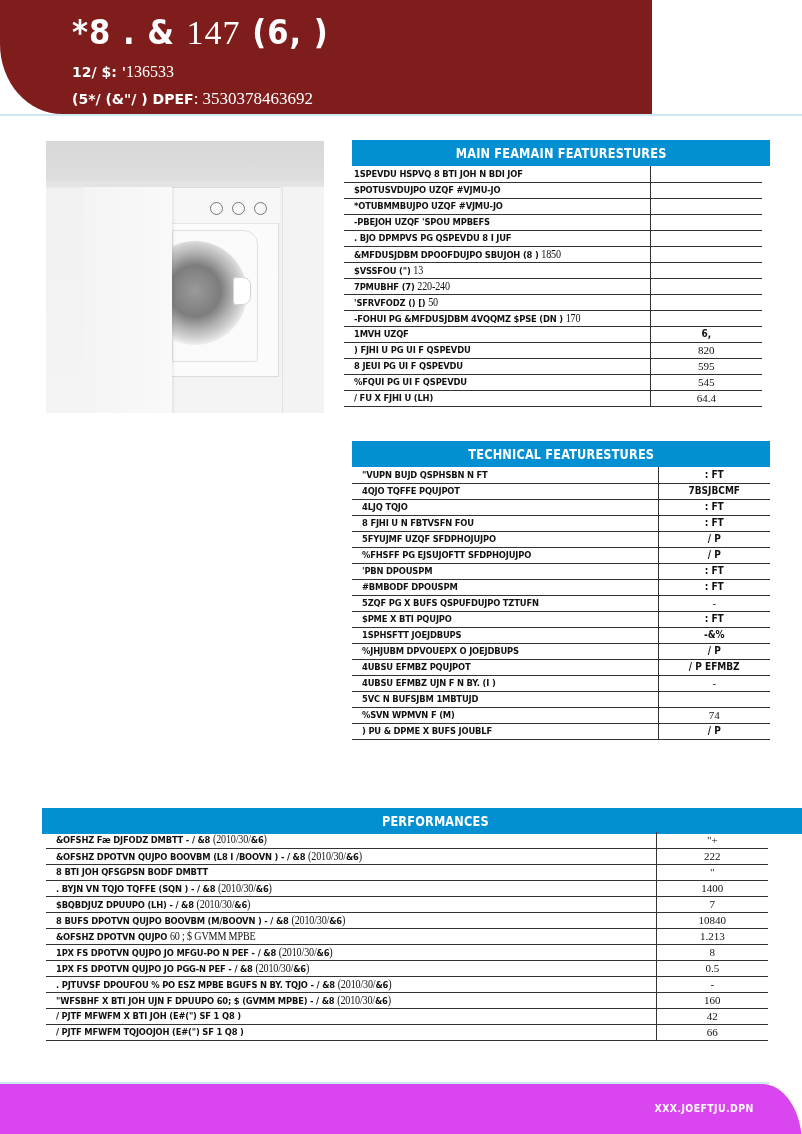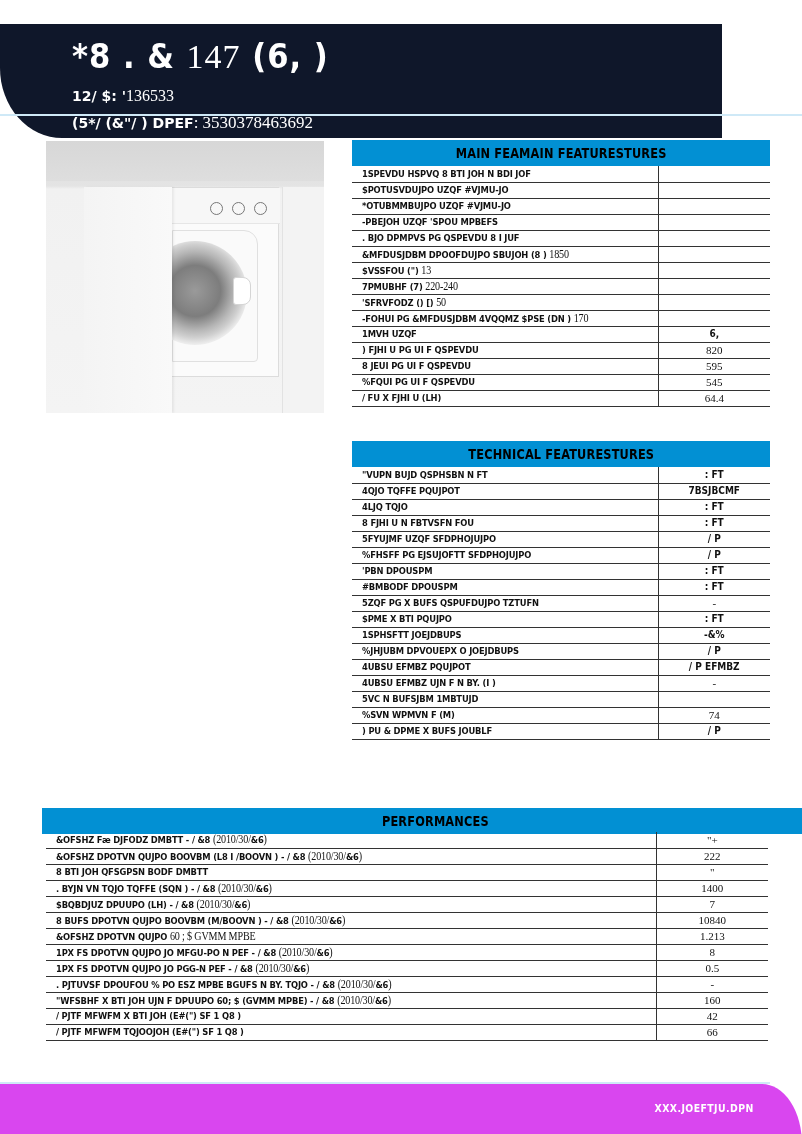--- a/index.html
+++ b/index.html
@@ -1,22 +1,22 @@
 <!DOCTYPE html>
 <html><head>
 <meta charset="utf-8">
 <style>
   * { box-sizing: border-box; margin: 0; padding: 0; }
   html, body { width: 802px; height: 1134px; background: #ffffff; overflow: hidden; }
   body { position: relative; font-family: "Liberation Sans", sans-serif; color: #111; }
 
   
   .header {
-    position: absolute; left: 0; top: 0; width: 722px; height: 114px;
-    background: #0f172a; border-bottom-left-radius: 62px 70px; margin-top: 24px;
+    position: absolute; left: 0; top: 0; width: 652px; height: 114px;
+    background: #7f1d1d; border-bottom-left-radius: 62px 70px;
   }
   .header-edge { position: absolute; left: 0; top: 114px; width: 802px; height: 2px; background: #cfe9f7; }
   .h-title {
     position: absolute; left: 72px; top: 12px; color: #fff;
     font-family: "DejaVu Sans", sans-serif; font-weight: bold; font-size: 34px; letter-spacing: 1px;
     font-stretch: condensed;
   }
   .h-title .serif { font-family: "Liberation Serif", serif; font-weight: normal; }
   .h-line { position: absolute; left: 72px; color: #fff; font-size: 16px; font-family: "Liberation Serif", serif; }
   .h-line b { font-family: "DejaVu Sans", sans-serif; font-weight: bold; font-size: 14px; }
@@ -36,36 +36,36 @@
   .drum-frame { position: absolute; left: 2px; top: 42px; width: 86px; height: 132px; border: 1px solid #e0e0e0; border-radius: 0 14px 4px 0; background: #fafafa; }
   .drum { position: absolute; left: -30px; top: 10px; width: 104px; height: 104px; border-radius: 50%;
     background: radial-gradient(circle at 50% 48%, #9a9a9a 0, #7d7d7d 34%, #b5b5b5 52%, #cfcfcf 62%, #e9e9e9 70%, #f4f4f4 74%); }
   .handle { position: absolute; left: 60px; top: 46px; width: 18px; height: 28px; background: #ffffff; border: 1px solid #d5d5d5; border-radius: 3px 8px 8px 3px; }
   .brand { position: absolute; left: 10px; top: 44px; font-size: 5px; color: #667; font-weight: bold; }
   .door { position: absolute; left: 38px; top: 46px; width: 88px; height: 226px; background: linear-gradient(90deg, #f4f4f4, #f9f9f9); box-shadow: 2px 0 2px rgba(0,0,0,0.06); }
   .side-panel { position: absolute; left: 236px; top: 46px; width: 42px; height: 226px; background: #f3f3f3; border-left: 1px solid #e2e2e2; }
 
   
   .sec-head {
-    position: absolute; background: #0290d3; color: #000000; font-family: "DejaVu Sans", sans-serif;
+    position: absolute; background: #0290d3; color: #ffffff; font-family: "DejaVu Sans", sans-serif;
     font-weight: bold; font-size: 14px; height: 26px; line-height: 26px; text-align: center;
     letter-spacing: 0.2px; font-stretch: condensed;
   }
   .sec-head span { display: inline-block; transform: scaleX(0.9); }
 
   
   table { position: absolute; border-collapse: collapse; table-layout: fixed; }
   td { height: 16px; border-bottom: 1.5px solid #333; font-size: 10px; padding: 0 0 0 10px; white-space: nowrap; overflow: hidden; vertical-align: middle; line-height: 14px; }
   td.val { border-left: 1.5px solid #333; text-align: center; padding: 0; font-family: "Liberation Serif", serif; font-size: 11px; }
   td.val.b { font-family: "DejaVu Sans Condensed", "DejaVu Sans", sans-serif; font-weight: bold; font-size: 10px; }
   .lbl { font-family: "DejaVu Sans", sans-serif; font-weight: bold; font-size: 9.5px; letter-spacing: -0.2px; display: inline-block; transform: scaleX(0.88); transform-origin: left center; }
   .suf { font-family: "Liberation Serif", serif; font-size: 11px; font-weight: normal; }
   .lbl .suf { font-size: 11.5px; }
 
-  #tbl-main { left: 352px; top: 166px; width: 418px; }
+  #tbl-main { left: 344px; top: 166px; width: 418px; }
   #tbl-tech { left: 352px; top: 467px; width: 418px; }
   #tbl-perf { left: 46px; top: 832px; width: 722px; }
   #tbl-main col.c1, #tbl-tech col.c1 { width: 306px; }
   #tbl-perf col.c1 { width: 610px; }
 
   
   .footer {
     position: absolute; left: 0; top: 1084px; width: 802px; height: 62px;
     background: #d946ef; border-top-right-radius: 40px 60px;
   }

